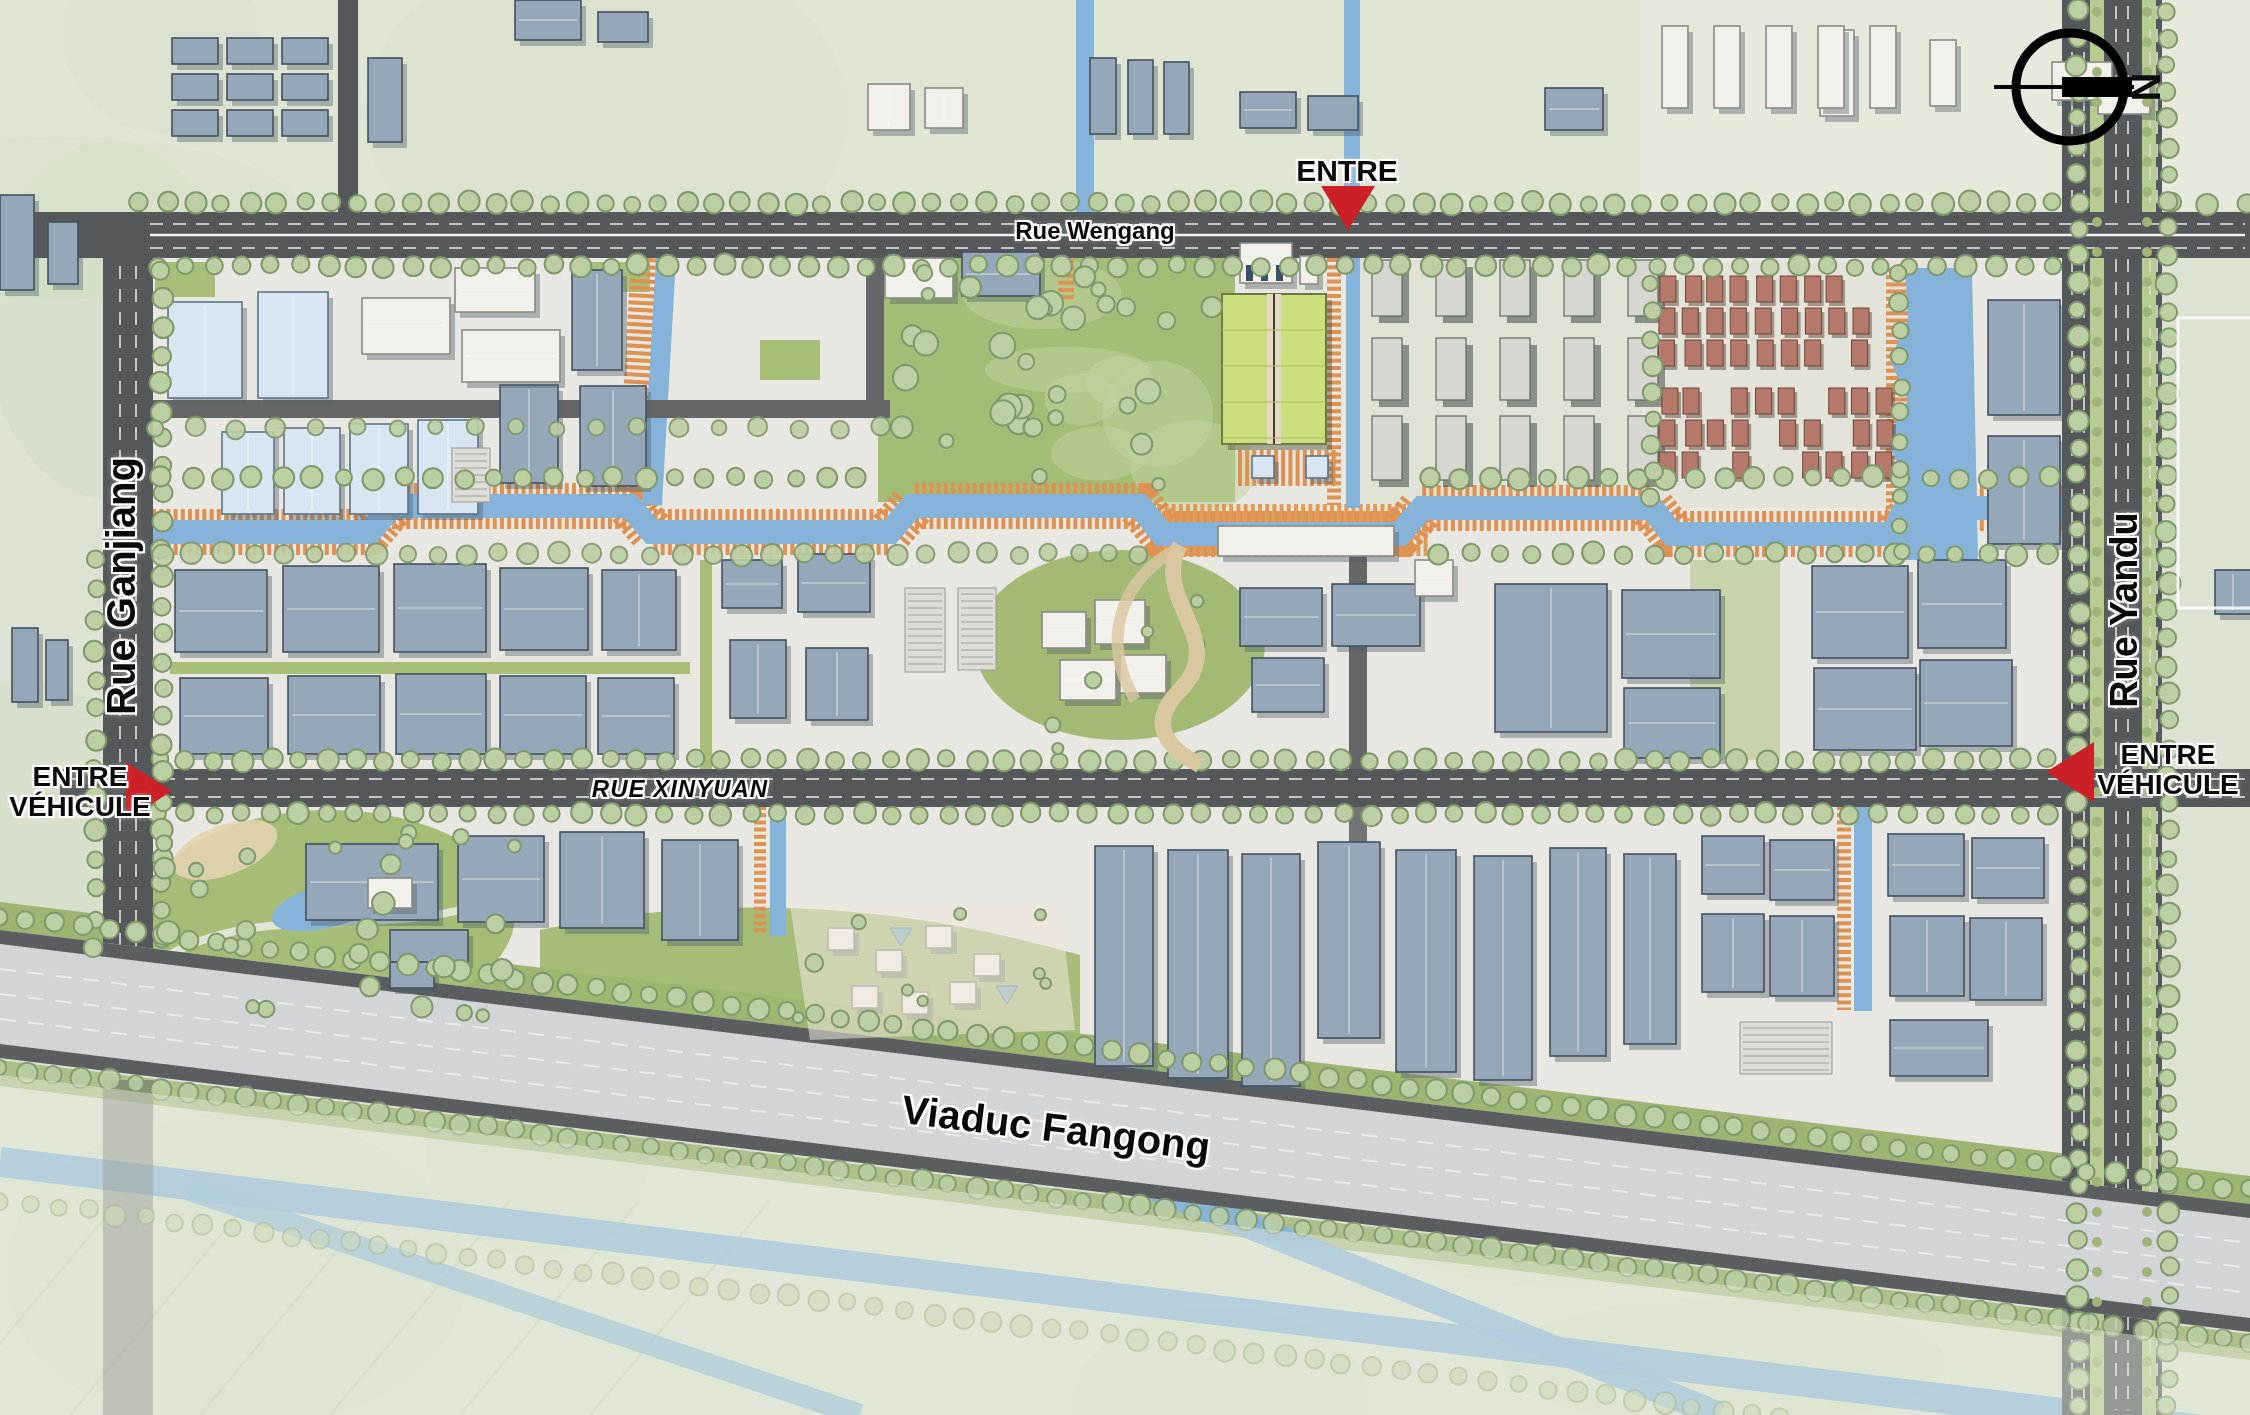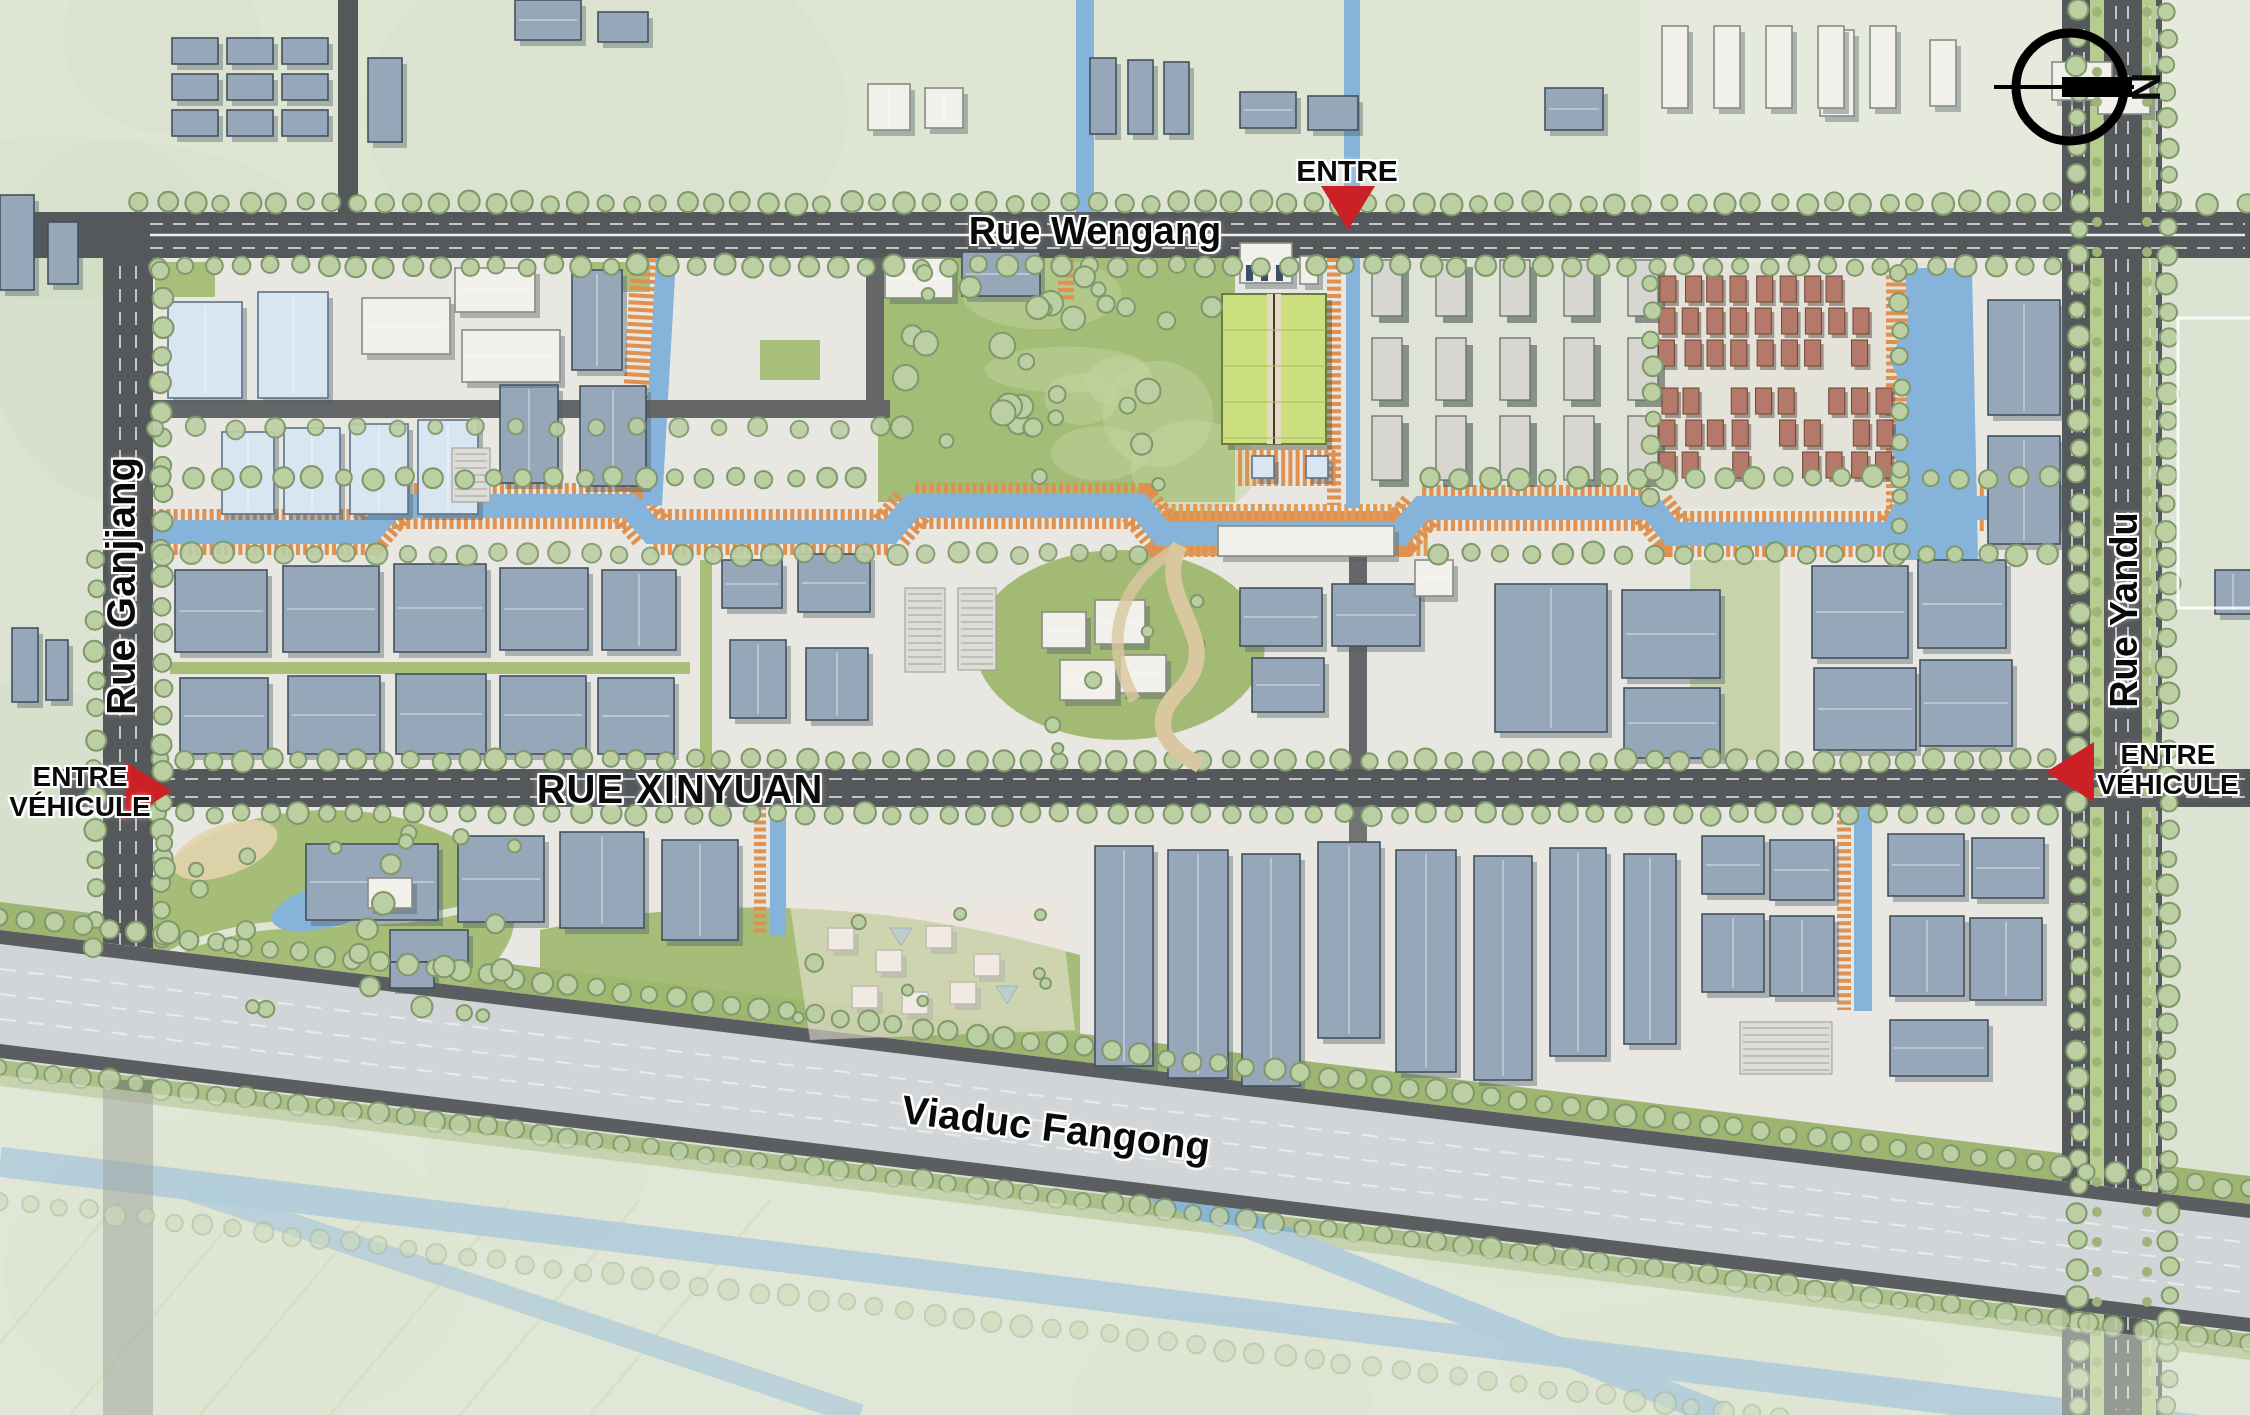--- a/index.html
+++ b/index.html
@@ -5,22 +5,22 @@
   html,body{margin:0;padding:0;background:#ffffff;}
   #stage{position:relative;width:2250px;height:1415px;overflow:hidden;
          font-family:"Liberation Sans",sans-serif;background:#dce3d2;}
   #map-svg{position:absolute;left:0;top:0;}
   .map-label{
     position:absolute;font-family:"Liberation Sans",sans-serif;font-weight:bold;color:#0a0a0a;
     transform:translate(-50%,-50%);white-space:nowrap;line-height:1.06;text-align:center;
     text-shadow:2px 0 0 #fff,-2px 0 0 #fff,0 2px 0 #fff,0 -2px 0 #fff,
                 2px 2px 0 #fff,-2px -2px 0 #fff,2px -2px 0 #fff,-2px 2px 0 #fff,0 0 6px rgba(255,255,255,.9);
   }
-  .lbl-wengang{left:1095px;top:231px;font-size:38px;}
-  .lbl-xinyuan{left:680px;top:789px;font-size:40px;letter-spacing:1px;}
+  .lbl-wengang{left:1095px;top:231px;font-size:24px;}
+  .lbl-xinyuan{left:680px;top:789px;font-size:24px;letter-spacing:1px;font-style:italic;}
   .lbl-ganjiang{left:121px;top:586px;font-size:40px;transform:translate(-50%,-50%) rotate(-90deg);}
   .lbl-yandu{left:2124px;top:610px;font-size:38px;transform:translate(-50%,-50%) rotate(-90deg);}
   .lbl-viaduc{left:1056px;top:1128px;font-size:40px;transform:translate(-50%,-50%) rotate(7deg);}
   .lbl-entre-n{left:1347px;top:171px;font-size:30px;}
   .lbl-entre-w{left:80px;top:792px;font-size:28px;}
   .lbl-entre-e{left:2168px;top:770px;font-size:28px;}
   .lbl-compass-n{left:2146px;top:87px;font-size:40px;transform:translate(-50%,-50%) rotate(90deg);text-shadow:none;}
 </style>
 </head>
 <body>

